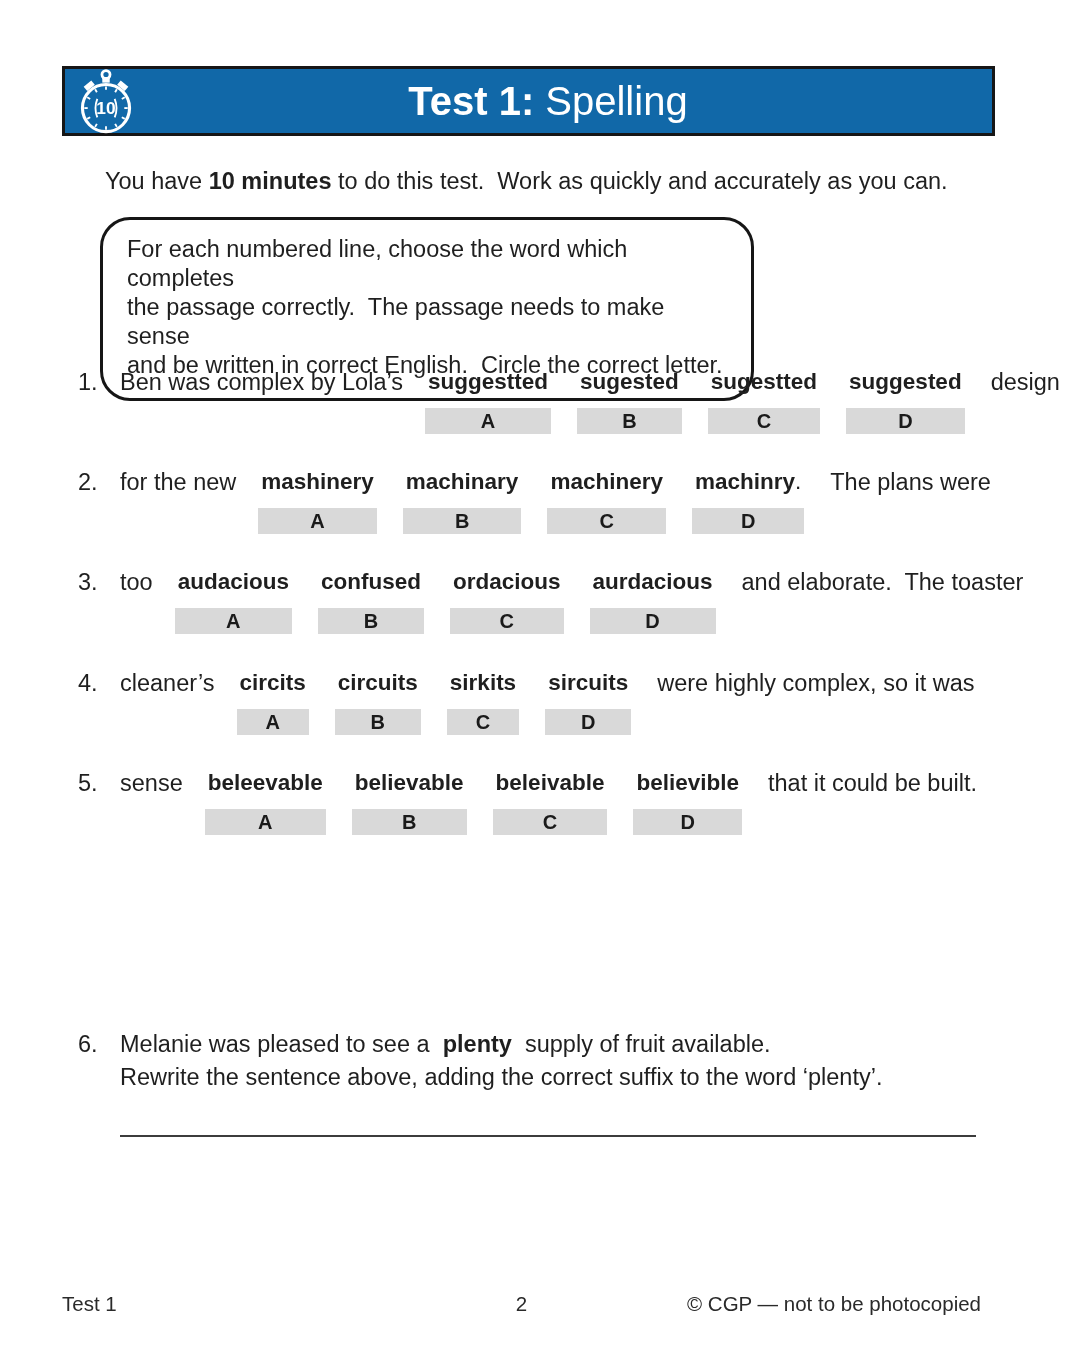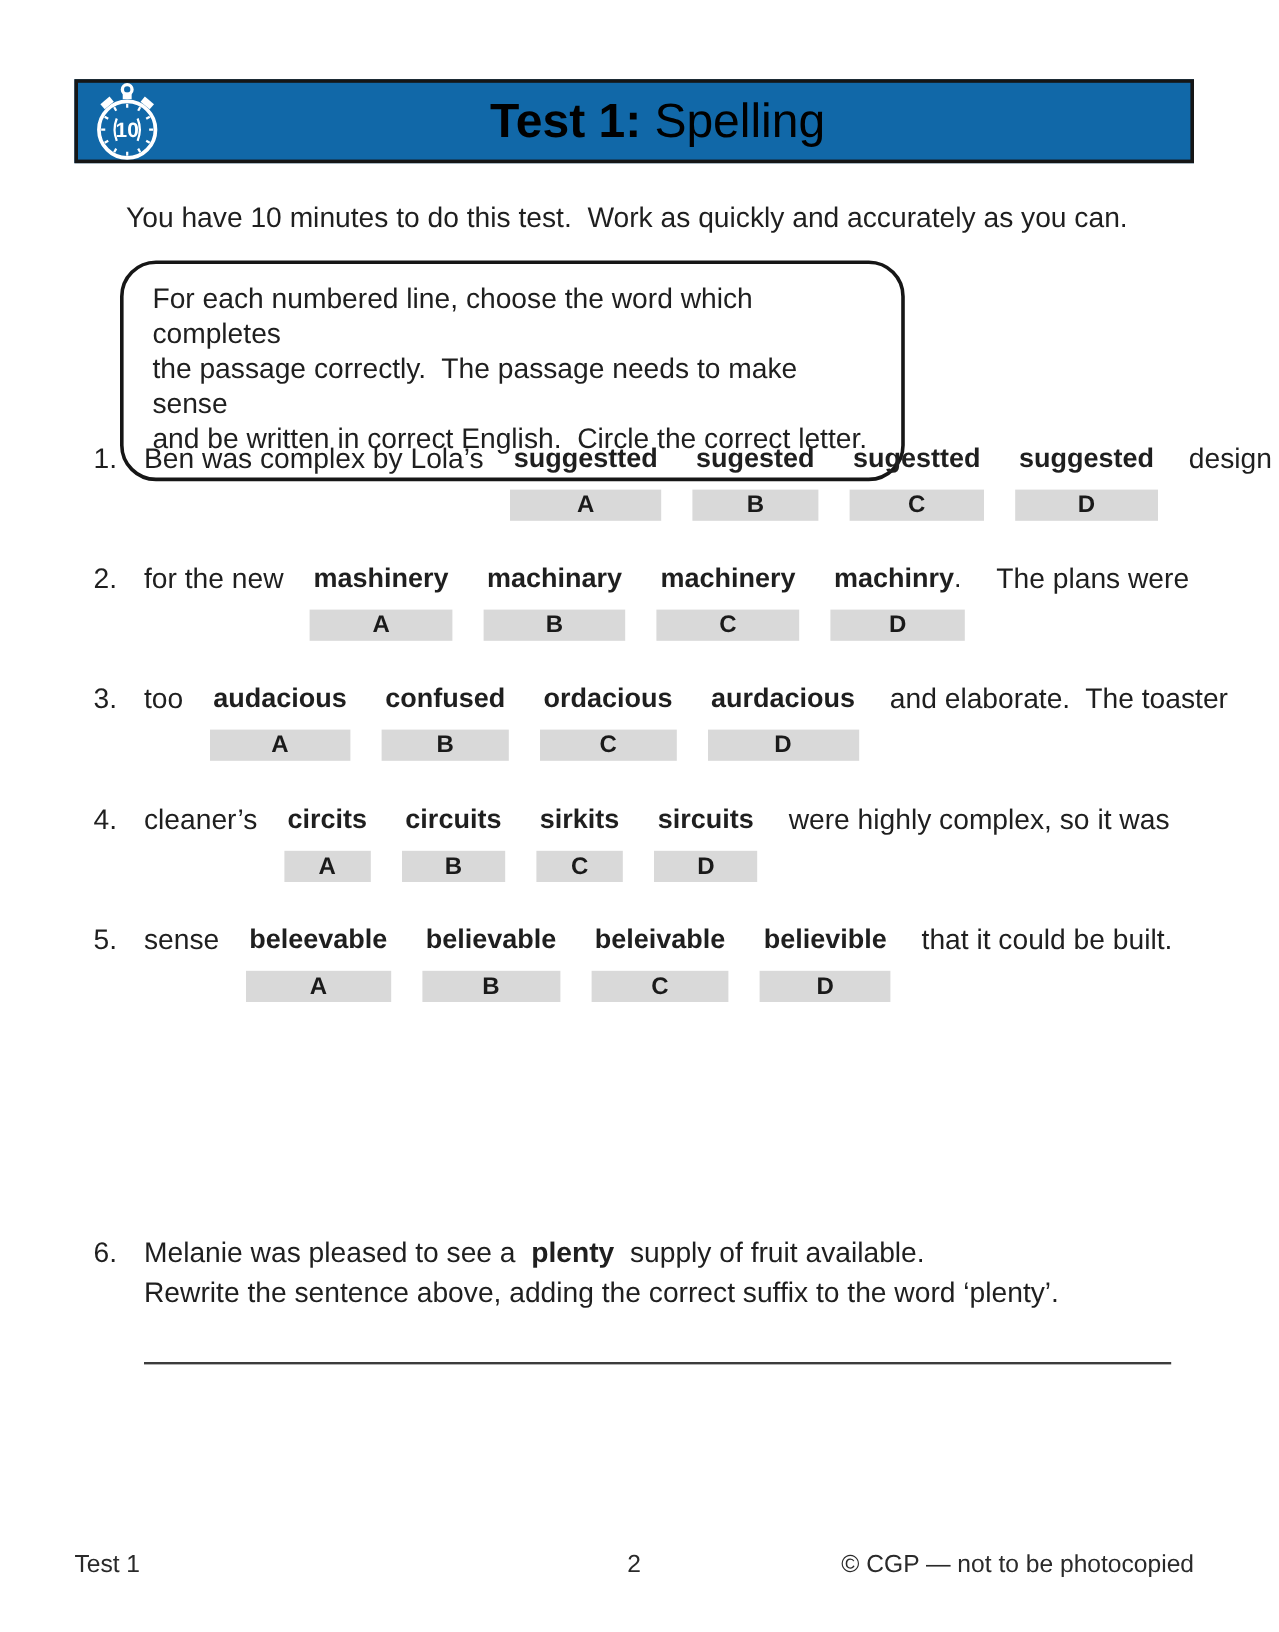--- a/index.html
+++ b/index.html
@@ -19,33 +19,33 @@
     position: absolute;
     left: 62px; top: 66px;
     width: 933px; height: 70px;
     background: #1168a8;
     border: 3px solid #161616;
     display: flex;
     align-items: center;
     justify-content: center;
     padding-left: 39px;
   }
-  .banner-title { color: #000000; font-size: 40px; line-height: 1; white-space: nowrap; }
+  .banner-title { color: #ffffff; font-size: 40px; line-height: 1; white-space: nowrap; }
   .banner-title .tbold { font-weight: 700; }
   .banner-title .treg { font-weight: 400; margin-left: 11px; }
   .stopwatch { position: absolute; left: 10px; top: 0px; }
 
   
   .intro {
     position: absolute;
     left: 105px; top: 168px;
     font-size: 23.5px;
     white-space: pre-wrap;
   }
-  .intro b { font-weight: 400; }
+  .intro b { font-weight: 700; }
 
   
   .inst-box {
     position: absolute;
     left: 100px; top: 217px;
     width: 654px;
     border: 3px solid #161616;
     border-radius: 30px;
     padding: 15px 24px 18px 24px;
     font-size: 23.5px;
@@ -95,21 +95,21 @@
   .answer-line {
     position: absolute;
     left: 120px; top: 1125px;
     width: 856px; height: 12px;
     border-bottom: 2px solid #3c3c3c;
   }
 
   
   .footer {
     position: absolute;
-    left: 62px; right: 71px; top: 1292px;
+    left: 62px; right: 85px; top: 1292px;
     display: flex;
     align-items: baseline;
     font-size: 20.5px;
     color: #2a2a2a;
   }
   .footer .fleft  { flex: 1; text-align: left; }
   .footer .fmid   { flex: 1; text-align: center; }
   .footer .fright { flex: 1; text-align: right; white-space: pre; }
 </style>
 </head>

